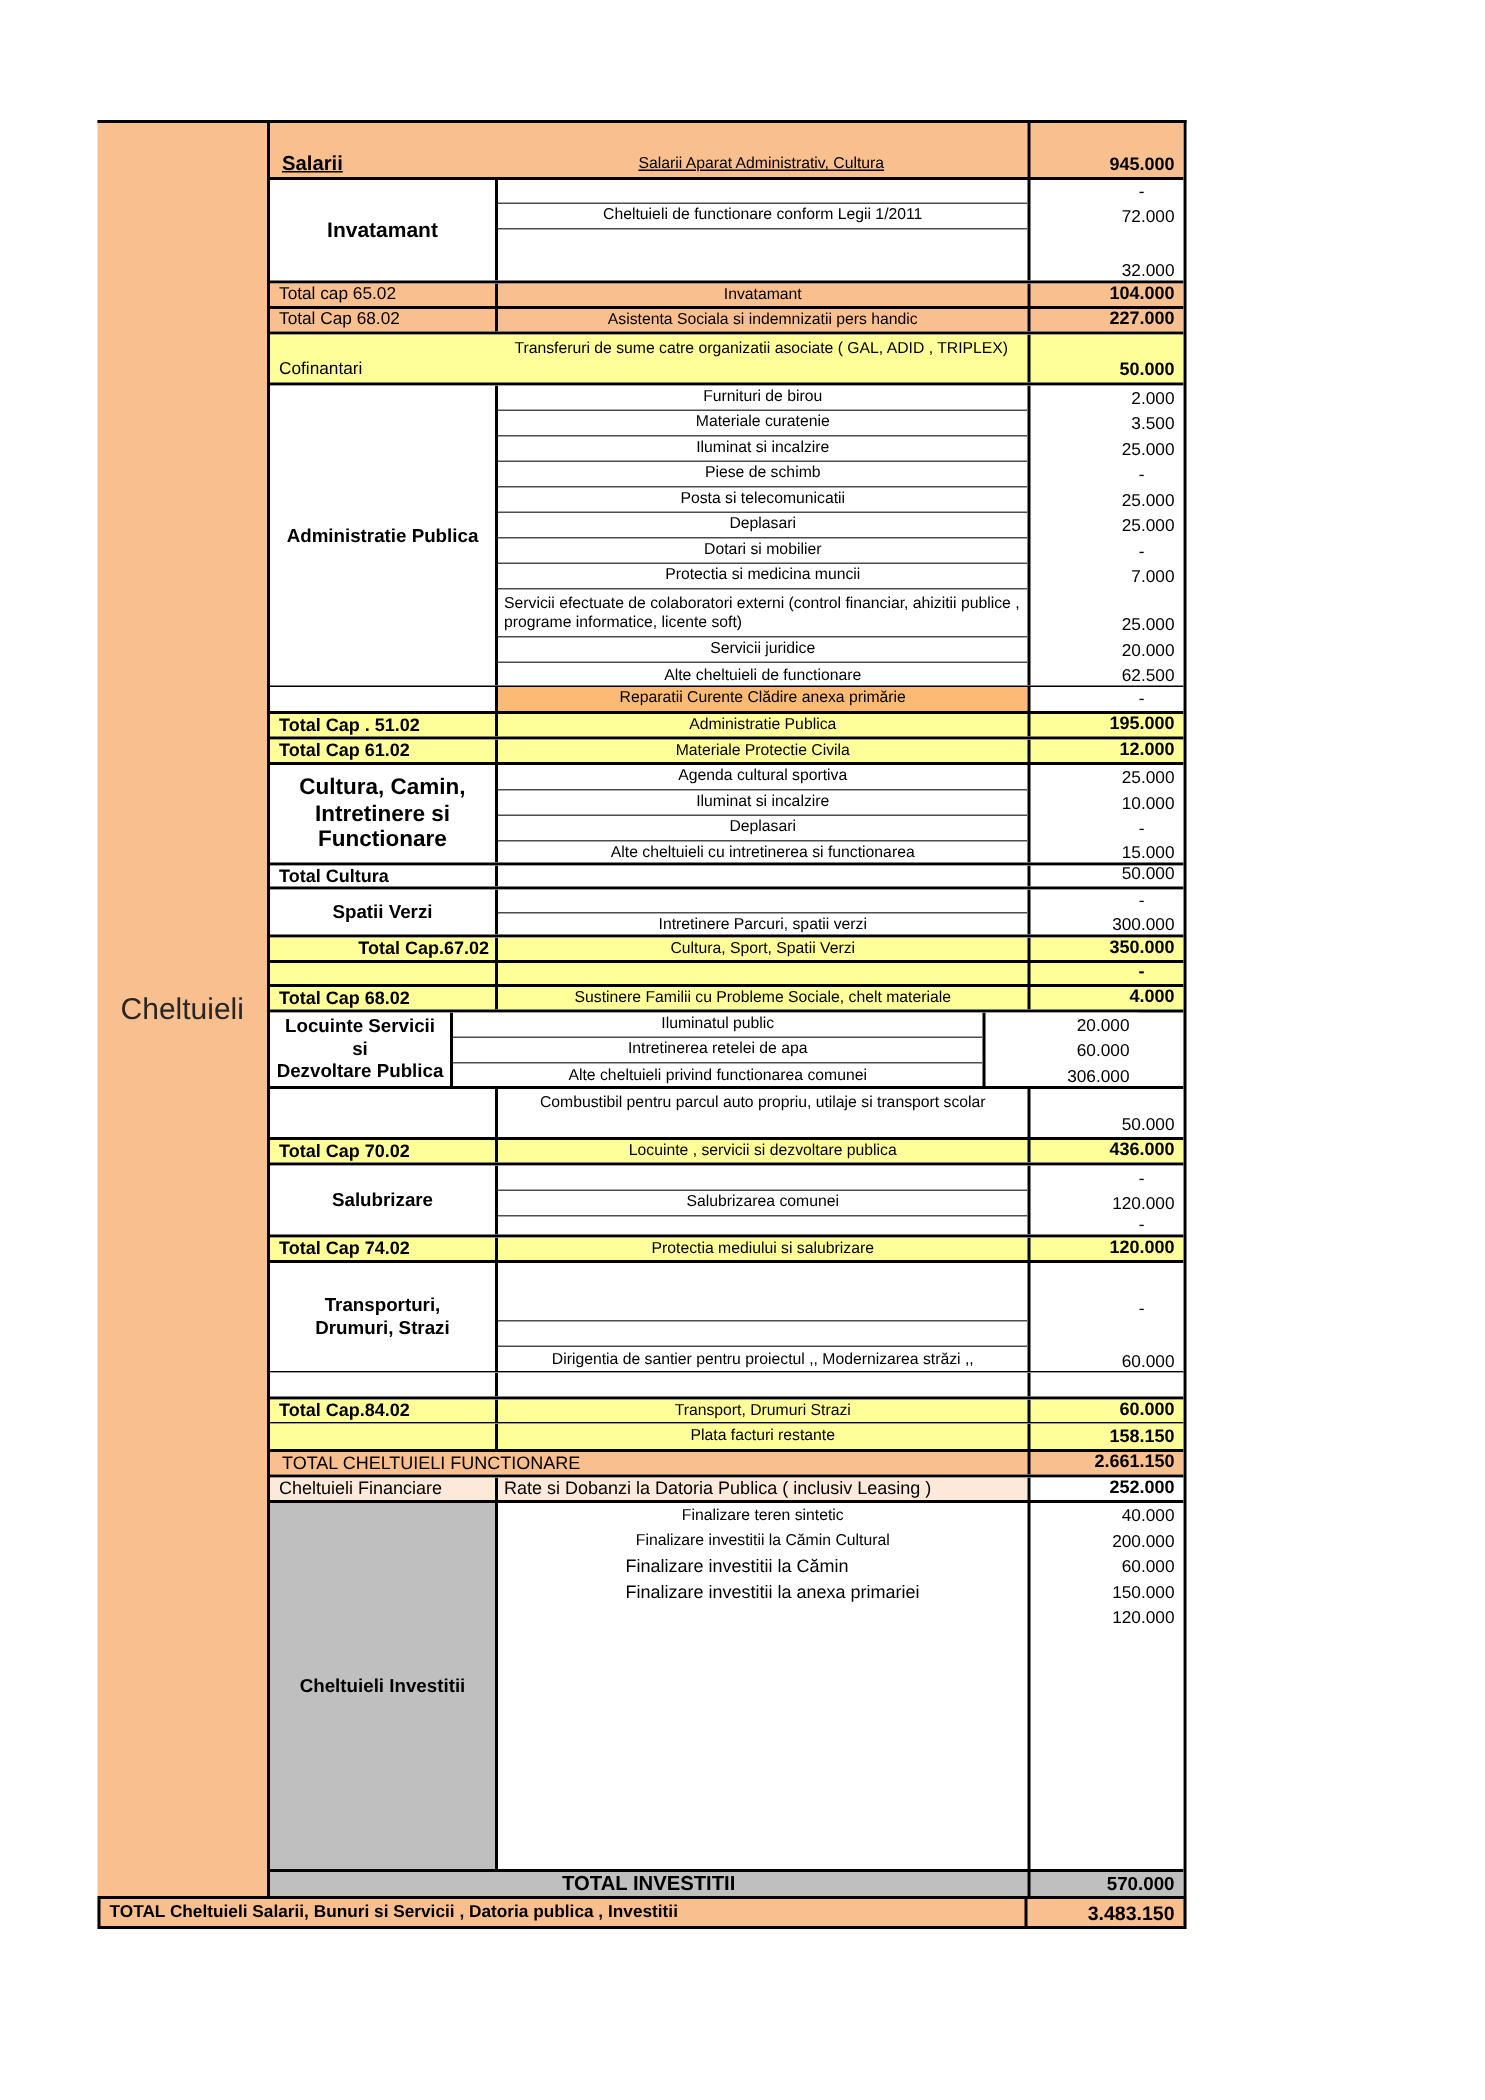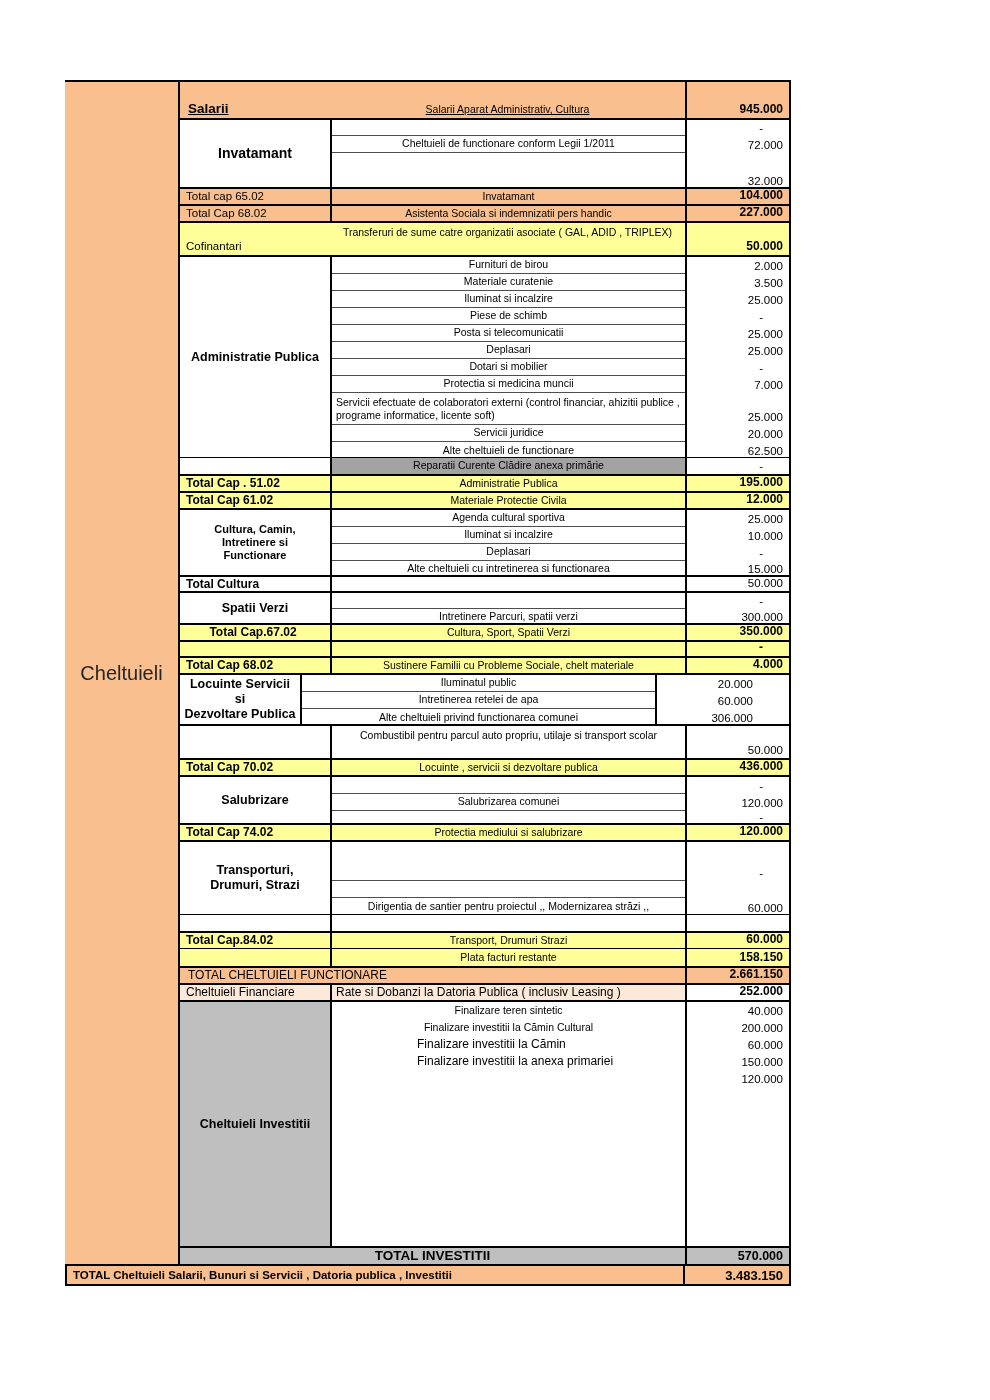--- a/index.html
+++ b/index.html
@@ -134,21 +134,21 @@
           <div class="vsub" style="height: 32px;">25.000</div>
           <div class="vsub" style="height: 17px;">20.000</div>
           <div class="vsub" style="height: 17px;">62.500</div>
           <div class="fill"></div>
         </div>
       </div>
       <div class="trow" style="height: 17px; border-top: 1px solid rgb(0, 0, 0);">
         <div class="cellcat" style="width: 150px; background: rgb(255, 255, 255);">
           <div class="cattext" style="font-size: 11.5px; text-align: left; align-self: center;"></div>
         </div>
-        <div class="celldesc" style="background: #a3a3a3; border-left: 2px solid rgb(0, 0, 0);">
+        <div class="celldesc" style="background: #fdba74; border-left: 2px solid rgb(0, 0, 0);">
           <div class="dsub" style="height: 100%;">Reparatii Curente Clădire anexa primărie</div>
         </div>
         <div class="cellval" style="background: rgb(255, 255, 255);">
           <div class="vsub dash" style="height: 100%;">-</div>
         </div>
       </div>
       <div class="trow" style="height: 17px; border-top: 2px solid rgb(0, 0, 0);">
         <div class="cellcat" style="width: 150px; background: rgb(255, 255, 153);">
           <div class="cattext" style="font-size: 12px; font-weight: bold; text-align: left; align-self: center; padding-left: 6px;">Total Cap . 51.02</div>
         </div>
@@ -165,21 +165,21 @@
         </div>
         <div class="celldesc" style="background: rgb(255, 255, 153); border-left: 2px solid rgb(0, 0, 0);">
           <div class="dsub" style="height: 100%;">Materiale  Protectie Civila</div>
         </div>
         <div class="cellval" style="background: rgb(255, 255, 153);">
           <div class="vsub vb" style="height: 100%;">12.000</div>
         </div>
       </div>
       <div class="trow" style="height: 67px; border-top: 2px solid rgb(0, 0, 0);">
         <div class="cellcat" style="width: 150px; background: rgb(255, 255, 255);">
-          <div class="cattext" style="font-size: 11px; font-weight: bold; text-align: center; align-self: center;">Cultura, Camin,
+          <div class="cattext" style="font-size: 15px; font-weight: bold; text-align: center; align-self: center;">Cultura, Camin,
 Intretinere si
 Functionare</div>
         </div>
         <div class="celldesc" style="background: rgb(255, 255, 255); border-left: 2px solid rgb(0, 0, 0);">
           <div class="dsub sep" style="height: 17px;">Agenda cultural sportiva</div>
           <div class="dsub sep" style="height: 17px;">Iluminat si incalzire</div>
           <div class="dsub sep" style="height: 17px;">Deplasari</div>
           <div class="dsub" style="height: 16px;">Alte cheltuieli cu intretinerea si functionarea</div>
           <div class="fill"></div>
         </div>
@@ -212,21 +212,21 @@
           <div class="fill"></div>
         </div>
         <div class="cellval" style="background: rgb(255, 255, 255);">
           <div class="vsub dash" style="height: 16px;">-</div>
           <div class="vsub" style="height: 16px;">300.000</div>
           <div class="fill"></div>
         </div>
       </div>
       <div class="trow" style="height: 17px; border-top: 2px solid rgb(0, 0, 0);">
         <div class="cellcat" style="width: 150px; background: rgb(255, 255, 153);">
-          <div class="cattext" style="font-size: 12px; font-weight: bold; text-align: center; align-self: center; padding-left: 0;">Total Cap.67.02</div>
+          <div class="cattext" style="font-size: 12px; font-weight: bold; text-align: right; align-self: center; padding-left: 0;">Total Cap.67.02</div>
         </div>
         <div class="celldesc" style="background: rgb(255, 255, 153); border-left: 2px solid rgb(0, 0, 0);">
           <div class="dsub" style="height: 100%;">Cultura, Sport, Spatii Verzi</div>
         </div>
         <div class="cellval" style="background: rgb(255, 255, 153);">
           <div class="vsub vb" style="height: 100%;">350.000</div>
         </div>
       </div>
       <div class="trow" style="height: 16px; border-top: 2px solid rgb(0, 0, 0);">
         <div class="cellcat" style="width: 150px; background: rgb(255, 255, 153);">

